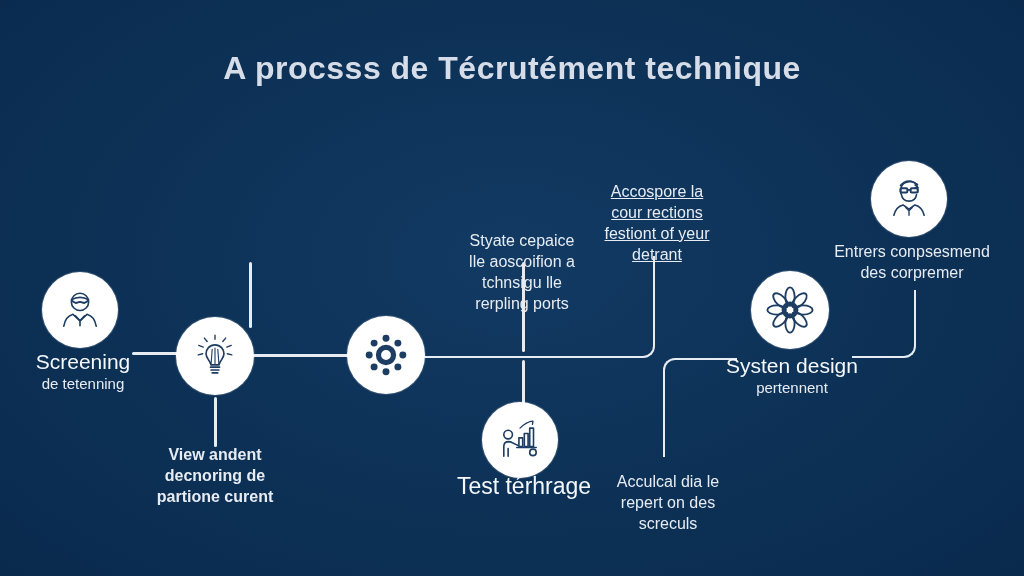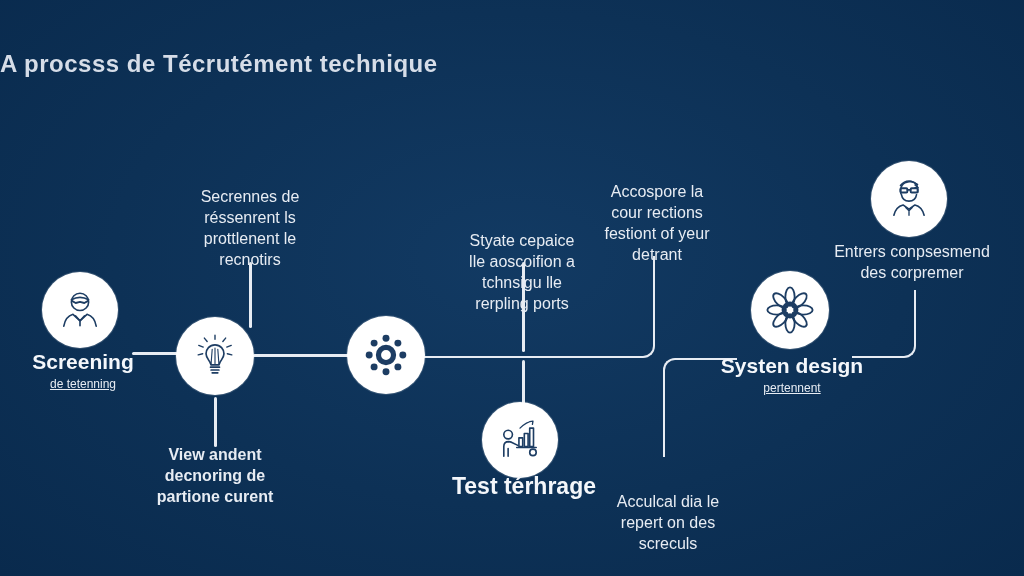--- a/index.html
+++ b/index.html
@@ -5,31 +5,31 @@
   html,body{margin:0;padding:0;}
   #stage{
     position:relative;
     width:1024px;height:576px;
     overflow:hidden;
     background:radial-gradient(ellipse at 50% 45%, #123a63 0%, #0d3156 55%, #092a4d 100%);
     font-family:"Liberation Sans", sans-serif;
   }
   .title{
     position:absolute;left:0;top:50px;width:1024px;
-    font-size:24px;font-weight:700;
+    text-align:center;font-size:32px;font-weight:700;
     color:#d6dde8;letter-spacing:0.5px;
   }
   .tblock{
     position:absolute;text-align:center;
     color:#e7ecf3;font-size:16px;line-height:21px;
     white-space:pre-line;
   }
   .nodelabel{position:absolute;text-align:center;color:#f4f7fb;}
-  .nodelabel .big{font-size:21px;font-weight:700;line-height:24px;white-space:pre-line;}
-  .nodelabel .small{font-size:12px;line-height:20px;color:#e7ecf3;white-space:pre-line;text-decoration:underline;}
+  .nodelabel .big{font-size:21px;font-weight:400;line-height:24px;white-space:pre-line;}
+  .nodelabel .small{font-size:15px;line-height:20px;color:#e7ecf3;white-space:pre-line;}
   .circle{
     position:absolute;background:#ffffff;border-radius:50%;
     display:flex;align-items:center;justify-content:center;
     box-shadow:0 0 0 1px rgba(255,255,255,0.15);
   }
   .circle svg{display:block;}
   .hline,.vline{position:absolute;background:#e7ecf3;border-radius:2px;}
   .corner{position:absolute;}
 </style>
 </head>
@@ -71,24 +71,20 @@
   <div class="circle" style="left:176px;top:317px;width:78px;height:78px;">
     <span>
       <svg width="56" height="56" viewBox="0 0 100 100" fill="none" stroke="#1d3d63" stroke-width="3" stroke-linecap="round" stroke-linejoin="round">
         <path d="M50 30 c-10 0 -16 8 -16 16 c0 7 5 11 7 15 l2 5 h14 l2 -5 c2 -4 7 -8 7 -15 c0 -8 -6 -16 -16 -16 z"></path>
         <path d="M45 38 l-2 26 M50 36 v28 M55 38 l2 26" stroke-width="2"></path>
         <path d="M42 70 h16 M43 75 h14 M45 80 h10"></path>
         <path d="M50 20 v-7 M36 24 l-5 -6 M64 24 l5 -6 M29 34 l-8 -3 M71 34 l8 -3 M28 46 l-8 2 M72 46 l8 2" stroke-width="2.5"></path>
       </svg>
     </span>
   </div>
-  <div class="tblock" style="left:150px;top:186px;width:200px;">Secrennes de
-réssenrent ls
-prottlenent le
-recnotirs</div>
   <div class="tblock" style="left:115px;top:444px;width:200px;font-weight:bold;">View andent
 decnoring de
 partione curent</div>
 
   <div class="circle" style="left:347px;top:316px;width:78px;height:78px;">
     <span>
       <svg width="58" height="58" viewBox="0 0 100 100">
         <circle cx="50" cy="50" r="13" fill="none" stroke="#1d3d63" stroke-width="9"></circle>
         <g fill="#1d3d63">
           <circle cx="50" cy="21" r="6"></circle>
@@ -120,25 +116,25 @@
         <rect x="58" y="38" width="7" height="24"></rect>
         <rect x="68" y="28" width="7" height="34"></rect>
         <path d="M50 28 q12 -12 24 -13 M74 15 l-6 1 M74 15 l-1 6" stroke-width="2.5"></path>
       </svg>
     </span>
   </div>
   <div class="nodelabel" style="left:404px;top:474px;width:240px;text-align:center;">
     <div class="big" style="font-size:23px;">Test térhrage</div>
   </div>
 
-  <div class="tblock" style="left:557px;top:181px;width:200px;">Accospore la
+  <div class="tblock" style="left:557px;top:181px;width:200px;text-decoration:underline;">Accospore la
 cour rections
 festiont of yeur
 detrant</div>
-  <div class="tblock" style="left:568px;top:471px;width:200px;margin-top:20px;">Acculcal dia le
+  <div class="tblock" style="left:568px;top:471px;width:200px;">Acculcal dia le
 repert on des
 screculs</div>
 
   <div class="circle" style="left:751px;top:271px;width:78px;height:78px;">
     <span>
       <svg width="58" height="58" viewBox="0 0 100 100" fill="none" stroke="#1d3d63" stroke-linecap="round">
         <g stroke-width="3.2">
           <ellipse cx="50" cy="27" rx="8" ry="16" transform="rotate(0 50 50)"></ellipse>
           <ellipse cx="50" cy="27" rx="8" ry="16" transform="rotate(45 50 50)"></ellipse>
           <ellipse cx="50" cy="27" rx="8" ry="16" transform="rotate(90 50 50)"></ellipse>

